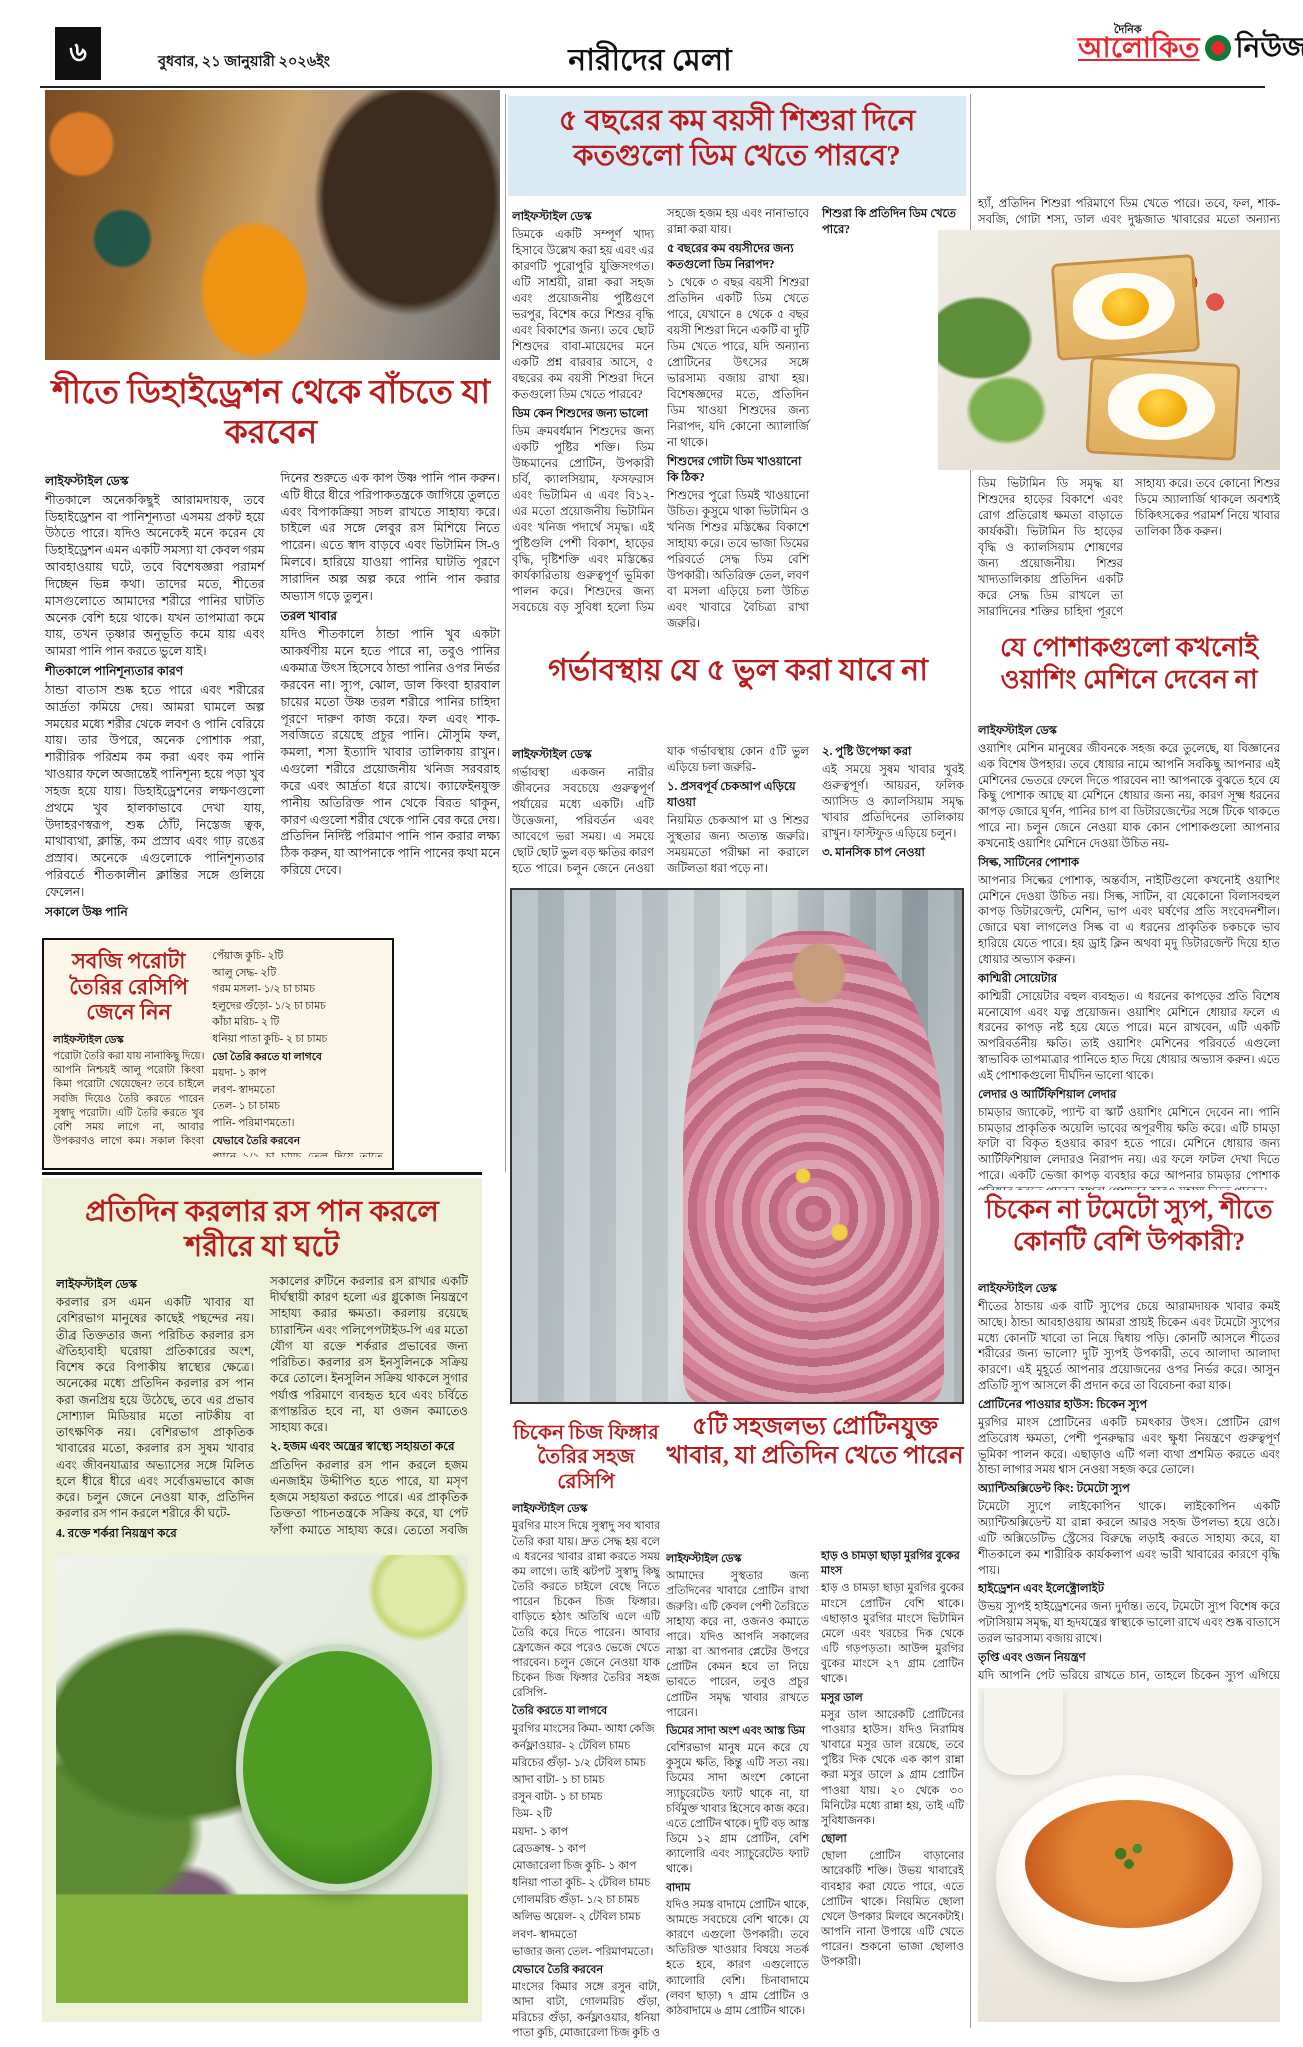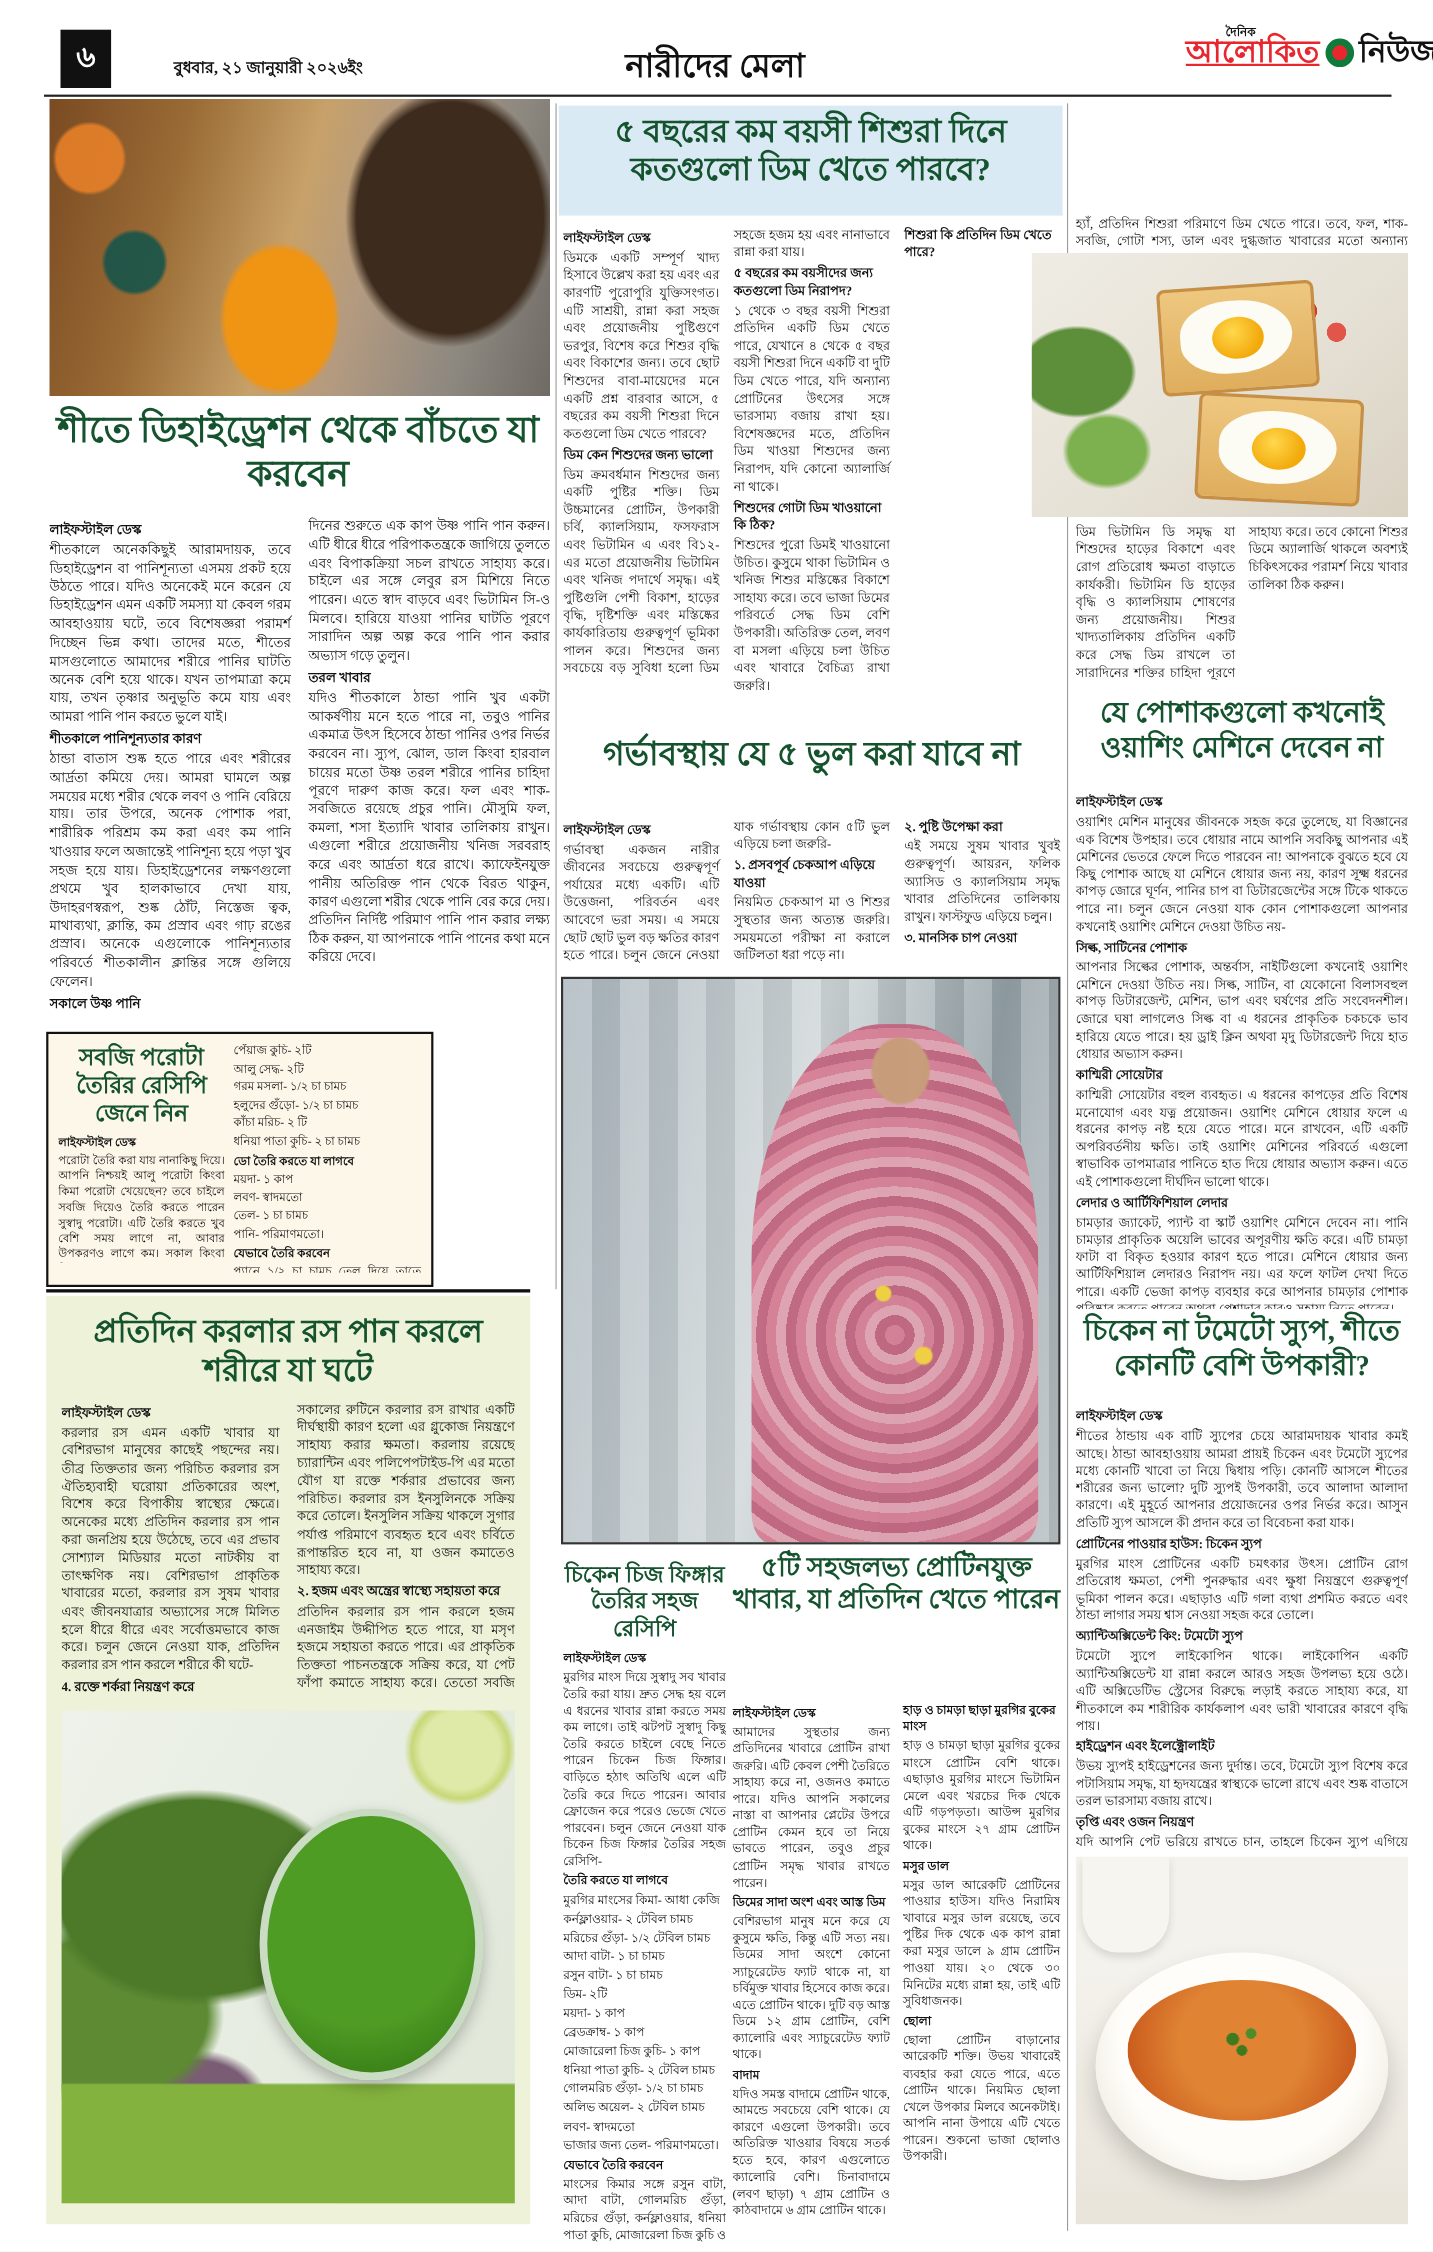--- a/index.html
+++ b/index.html
@@ -1,19 +1,19 @@
 <!DOCTYPE html>
 <html lang="bn"><head>
 <meta charset="utf-8">
 <style>
   html,body{margin:0;padding:0;background:#f2f2f2;}
   #page{position:relative;width:1303px;height:2047px;background:#ffffff;margin:0 auto;
         font-family:"Liberation Serif","DejaVu Serif",serif;color:#111;overflow:hidden;}
   .abs{position:absolute;}
-  .hl{font-weight:bold;text-align:center;line-height:1.22;color:#14532d;}
+  .hl{font-weight:bold;text-align:center;line-height:1.22;color:#b91c1c;}
   .body-text{font-size:12.2px;line-height:1.38;text-align:justify;overflow:hidden;column-fill:auto;}
   .ln{margin:0 0 2px 0;text-align:justify;}
   .ln.sub{font-weight:bold;text-align:left;margin-top:3px;}
   .vline{width:1px;background:#9a9a9a;}
   .photo{background-color:#ccc;overflow:hidden;}
   
   #pagenum{background:#111;color:#fff;font-weight:bold;font-size:27px;display:flex;align-items:center;justify-content:center;}
   #dateline{font-size:14.5px;font-weight:bold;}
   #section-title{font-size:30px;font-weight:bold;text-align:center;}
   #logo{display:flex;align-items:flex-end;gap:4px;}
@@ -157,21 +157,21 @@
       <div class="ln">ডিমকে একটি সম্পূর্ণ খাদ্য হিসাবে উল্লেখ করা হয় এবং এর কারণটি পুরোপুরি যুক্তিসংগত। এটি সাশ্রয়ী, রান্না করা সহজ এবং প্রয়োজনীয় পুষ্টিগুণে ভরপুর, বিশেষ করে শিশুর বৃদ্ধি এবং বিকাশের জন্য। তবে ছোট শিশুদের বাবা-মায়েদের মনে একটি প্রশ্ন বারবার আসে, ৫ বছরের কম বয়সী শিশুরা দিনে কতগুলো ডিম খেতে পারবে?</div>
       <div class="ln sub">ডিম কেন শিশুদের জন্য ভালো</div>
       <div class="ln">ডিম ক্রমবর্ধমান শিশুদের জন্য একটি পুষ্টির শক্তি। ডিম উচ্চমানের প্রোটিন, উপকারী চর্বি, ক্যালসিয়াম, ফসফরাস এবং ভিটামিন এ এবং বি১২-এর মতো প্রয়োজনীয় ভিটামিন এবং খনিজ পদার্থে সমৃদ্ধ। এই পুষ্টিগুলি পেশী বিকাশ, হাড়ের বৃদ্ধি, দৃষ্টিশক্তি এবং মস্তিষ্কের কার্যকারিতায় গুরুত্বপূর্ণ ভূমিকা পালন করে। শিশুদের জন্য সবচেয়ে বড় সুবিধা হলো ডিম সহজে হজম হয় এবং নানাভাবে রান্না করা যায়।</div>
       <div class="ln sub">৫ বছরের কম বয়সীদের জন্য কতগুলো ডিম নিরাপদ?</div>
       <div class="ln">১ থেকে ৩ বছর বয়সী শিশুরা প্রতিদিন একটি ডিম খেতে পারে, যেখানে ৪ থেকে ৫ বছর বয়সী শিশুরা দিনে একটি বা দুটি ডিম খেতে পারে, যদি অন্যান্য প্রোটিনের উৎসের সঙ্গে ভারসাম্য বজায় রাখা হয়। বিশেষজ্ঞদের মতে, প্রতিদিন ডিম খাওয়া শিশুদের জন্য নিরাপদ, যদি কোনো অ্যালার্জি না থাকে।</div>
       <div class="ln sub">শিশুদের গোটা ডিম খাওয়ানো কি ঠিক?</div>
       <div class="ln">শিশুদের পুরো ডিমই খাওয়ানো উচিত। কুসুমে থাকা ভিটামিন ও খনিজ শিশুর মস্তিষ্কের বিকাশে সাহায্য করে। তবে ভাজা ডিমের পরিবর্তে সেদ্ধ ডিম বেশি উপকারী। অতিরিক্ত তেল, লবণ বা মসলা এড়িয়ে চলা উচিত এবং খাবারে বৈচিত্র্য রাখা জরুরি।</div>
       <div class="ln sub">শিশুরা কি প্রতিদিন ডিম খেতে পারে?</div>
     </div>
 
-  <div class="abs hl" style="left:512px;top:668px;width:452px;font-size:30px;">গর্ভাবস্থায় যে ৫ ভুল করা যাবে না</div>
+  <div class="abs hl" style="left:512px;top:652px;width:452px;font-size:30px;">গর্ভাবস্থায় যে ৫ ভুল করা যাবে না</div>
   <div class="abs body-text" style="left:512px;top:744px;width:452px;height:138px;column-count:3;column-gap:13px;font-size:11.6px;">
       <div class="ln sub">লাইফস্টাইল ডেস্ক</div>
       <div class="ln">গর্ভাবস্থা একজন নারীর জীবনের সবচেয়ে গুরুত্বপূর্ণ পর্যায়ের মধ্যে একটি। এটি উত্তেজনা, পরিবর্তন এবং আবেগে ভরা সময়। এ সময়ে ছোট ছোট ভুল বড় ক্ষতির কারণ হতে পারে। চলুন জেনে নেওয়া যাক গর্ভাবস্থায় কোন ৫টি ভুল এড়িয়ে চলা জরুরি-</div>
       <div class="ln sub">১. প্রসবপূর্ব চেকআপ এড়িয়ে যাওয়া</div>
       <div class="ln">নিয়মিত চেকআপ মা ও শিশুর সুস্থতার জন্য অত্যন্ত জরুরি। সময়মতো পরীক্ষা না করালে জটিলতা ধরা পড়ে না।</div>
       <div class="ln sub">২. পুষ্টি উপেক্ষা করা</div>
       <div class="ln">এই সময়ে সুষম খাবার খুবই গুরুত্বপূর্ণ। আয়রন, ফলিক অ্যাসিড ও ক্যালসিয়াম সমৃদ্ধ খাবার প্রতিদিনের তালিকায় রাখুন। ফাস্টফুড এড়িয়ে চলুন।</div>
       <div class="ln sub">৩. মানসিক চাপ নেওয়া</div>
     </div>
   <div class="abs photo preg-photo" style="left:510px;top:888px;width:450px;height:512px;border:2px solid #333;">

